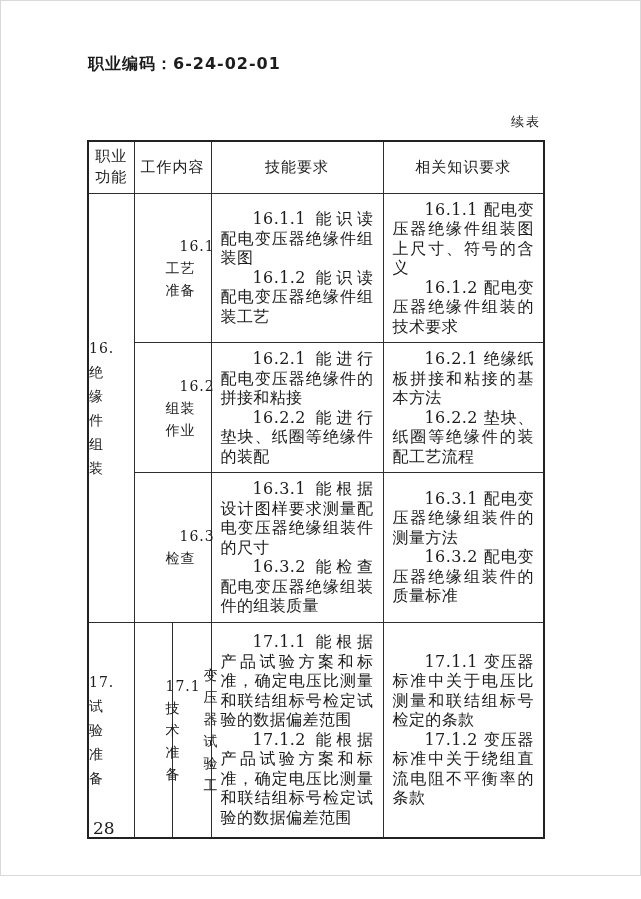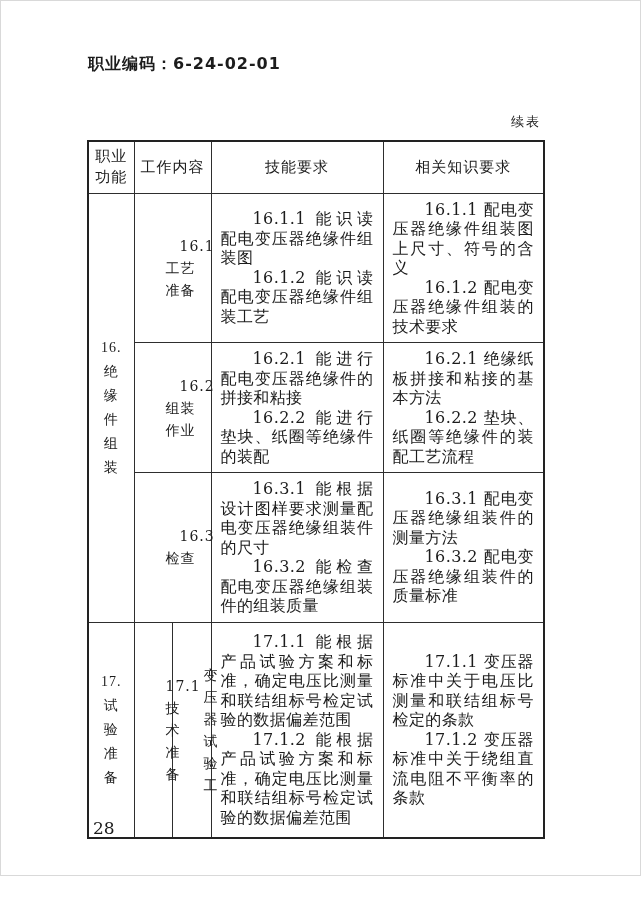--- a/index.html
+++ b/index.html
@@ -32,21 +32,21 @@
     padding:0;vertical-align:middle;
     font-weight:normal;
   }
   tr.head{height:52px;padding-left:43px;}
   tr.r1{height:131px;}
   tr.r2{height:130px;}
   tr.r3{height:137px;}
   tr.r4{height:216px;}
   th.hcell{font-size:15px;text-align:center;letter-spacing:1px;}
   th.hcell span{display:block;line-height:21px;}
-  td.func{text-align:center;font-size:14px;font-family:Liberation Serif, serif;}
+  td.func{font-size:14px;}
   td.func span{display:block;line-height:24px;letter-spacing:1px;}
   td.work{font-size:14px;padding:0 5px;}
   td.work .wline{display:block;line-height:22px;text-align:left;letter-spacing:1px;margin-left:26px;}
   td.work .indent{text-indent:1em;}
   td.sub{text-align:center;}
   td.sub .wline{text-align:center;text-indent:0;}
   td.body{padding:6px 9px;}
   td.body p{
     margin:0;font-size:16px;line-height:19.5px;
     text-indent:2em;text-align:justify;letter-spacing:0.4px;

